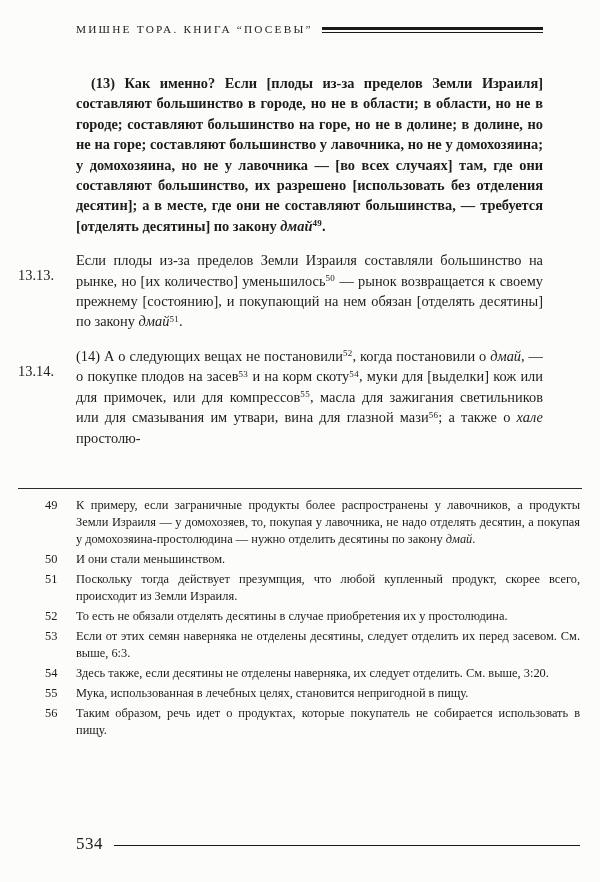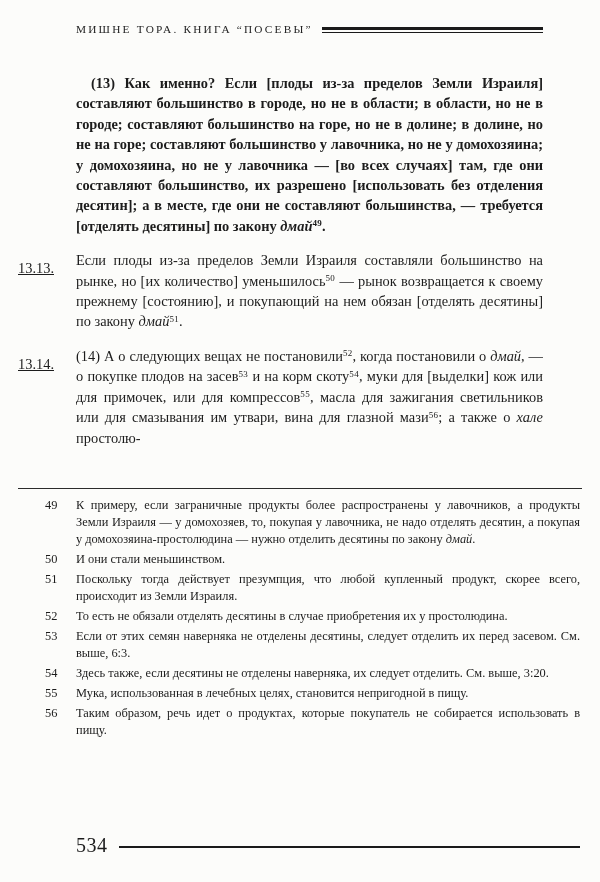--- a/index.html
+++ b/index.html
@@ -36,21 +36,21 @@
   .body-text {
     position: absolute;
     top: 73px; left: 76px; width: 467px;
     font-size: 14.4px; line-height: 20.4px;
     text-align: justify;
     hyphens: auto;
   }
   .para { position: relative; }
   .para + .para { margin-top: 14px; }
   .para.indent { text-indent: 15px; font-weight: bold; }
-  .marker { position: absolute; left: -58px; top: 8px; text-indent: 0; text-decoration: underline; }
+  .marker { position: absolute; left: -58px; top: 15px; text-indent: 0; }
   em { font-style: italic; }
   sup.fn-ref {
     font-size: 9px; line-height: 0;
     vertical-align: baseline; position: relative; top: -4.5px;
     letter-spacing: 0.3px;
   }
 
   
   .fn-sep {
     position: absolute;
@@ -67,21 +67,21 @@
   .footnote { position: relative; }
   .footnote + .footnote { margin-top: 3px; }
   .fn-num { position: absolute; left: -31px; top: 0; width: 24px; }
 
   
   .page-footer {
     position: absolute;
     top: 834px; left: 76px; width: 504px;
     display: flex; align-items: center;
   }
-  .page-num { font-size: 20px; letter-spacing: 0.5px; color: #1c1c1c; }
+  .page-num { font-size: 17px; letter-spacing: 0.5px; color: #1c1c1c; }
   .footer-rule { flex: 1; height: 1.4px; background: #1a1a1a; margin-left: 11px; margin-top: 3px; }
 </style>
 </head>
 <body>
 
 <div class="page">
 
   <header class="running-head">
     <span class="head-title">МИШНЕ ТОРА. КНИГА “ПОСЕВЫ”</span>
     <span class="head-rules">

